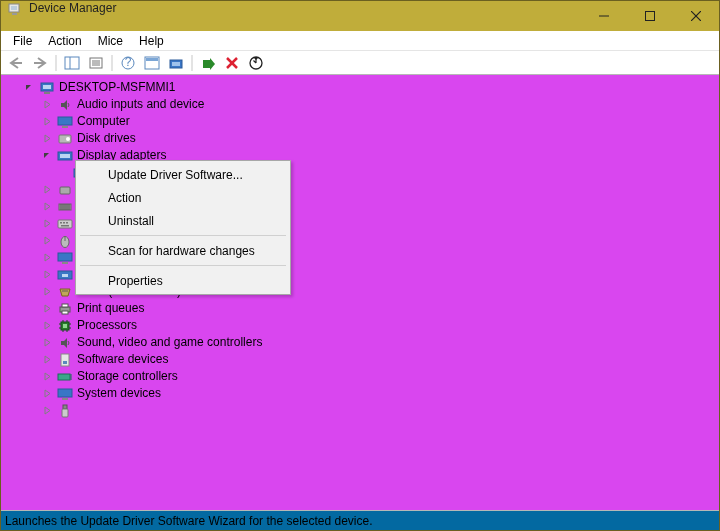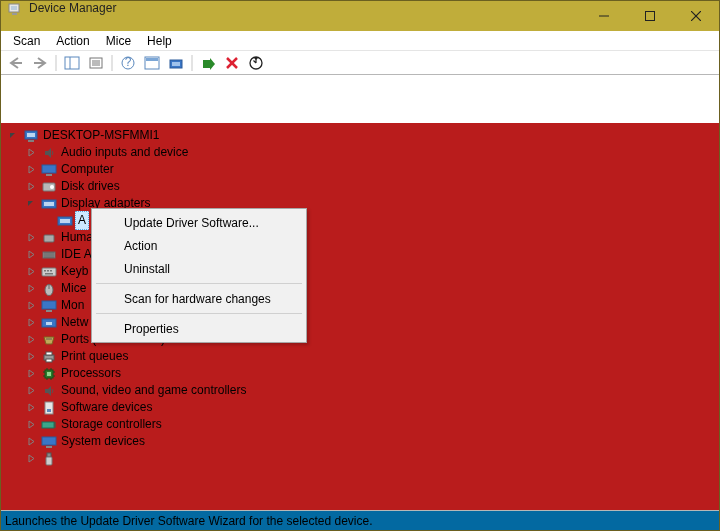--- a/index.html
+++ b/index.html
@@ -7,21 +7,21 @@
 .titlebar { height: 30px; background: #c0ad3a; display: flex; align-items: flex-start; padding: 0 0 0 6px; }
 .titlebar .appicon { width: 16px; height: 16px; margin-right: 6px; display: inline-flex; align-items: center; justify-content: center; }
 .titlebar .title { flex: 1; color: #222; }
 .winbtn { width: 46px; height: 30px; display: flex; align-items: center; justify-content: center; }
 .winbtn svg { display: block; }
 .menubar { height: 20px; background: #fff; border-bottom: 1px solid #e5e5e5; display: flex; align-items: center; padding-left: 4px; }
 .menubar span { padding: 2px 8px; }
 .toolbar { height: 24px; background: #fff; border-bottom: 1px solid #b7b7b7; display: flex; align-items: center; padding-left: 4px; gap: 2px; }
 .tb { width: 22px; height: 22px; display: flex; align-items: center; justify-content: center; border: 1px solid transparent; }
 .tb.sep { width: 6px; border: none; }
-.tree { flex: 1; overflow: auto; background: #b91c1c; padding: 4px 2px; position: relative; margin-top: 48px; }
+.tree { flex: 1; overflow: auto; background: #d946ef; padding: 4px 18px; position: relative; }
 .node { display: flex; align-items: center; height: 17px; line-height: 17px; white-space: nowrap; }
 .tw { width: 16px; display: inline-flex; align-items: center; justify-content: center; color: #6e6e6e; }
 .ic { width: 20px; display: inline-flex; align-items: center; justify-content: center; }
 .node .lbl { padding: 0 2px; }
 .node.sel .lbl { background: #cde8ff; border: 1px dotted #5aa7e0; border-radius: 1px; }
 .ctxmenu { position: absolute; background: #f1f1f1; border: 1px solid #a7a7a7; box-shadow: 2px 2px 3px rgba(0,0,0,.2); padding: 2px; width: 216px; }
 .ctxitem { height: 23px; display: flex; align-items: center; padding-left: 30px; }
 .ctxitem.bold { font-weight: 400; }
 .ctxsep { height: 1px; background: #d0d0d0; margin: 3px 2px; }
 .status { height: 20px; border-top: 1px solid #b7b7b7; display: flex; align-items: center; padding-left: 4px; background: #0369a1; }
@@ -50,21 +50,21 @@
   </div>
   <div class="winbtn">
     <svg width="10" height="10" viewBox="0 0 10 10">
         <line x1="0" y1="0" x2="10" y2="10" stroke="#222" stroke-width="1.2"></line>
         <line x1="10" y1="0" x2="0" y2="10" stroke="#222" stroke-width="1.2"></line>
       </svg>
   </div>
 </div>
 
 <div class="menubar">
-  <span>Scan</span>
+  <span>File</span>
   <span>Action</span>
   <span>Mice</span>
   <span>Help</span>
 </div>
 
 <div class="toolbar">
   <div class="tb">
       <svg width="16" height="12" viewBox="0 0 16 12">
         <path d="M10 1 L3 6 L10 11" stroke="#9a9a9a" stroke-width="2" fill="none"></path>
         <line x1="3" y1="6" x2="14" y2="6" stroke="#9a9a9a" stroke-width="2"></line>
@@ -434,21 +434,21 @@
         </svg>
       </span>
     <span class="ic">
         <svg width="10" height="14">
           <rect x="3" y="1" width="4" height="4" fill="#888" stroke="#555"></rect>
           <rect x="2" y="5" width="6" height="8" rx="1" fill="#ccc" stroke="#777"></rect>
         </svg>
       </span>
   </div>
 
-  <div class="ctxmenu" style="left:90px; top:85px;">
+  <div class="ctxmenu" style="left:74px; top:85px;">
     <div class="ctxitem">
         <span>Update Driver Software...</span>
       </div>
     <div class="ctxitem">
         <span>Action</span>
       </div>
     <div class="ctxitem">
         <span>Uninstall</span>
       </div>
     <div class="ctxsep"></div>

